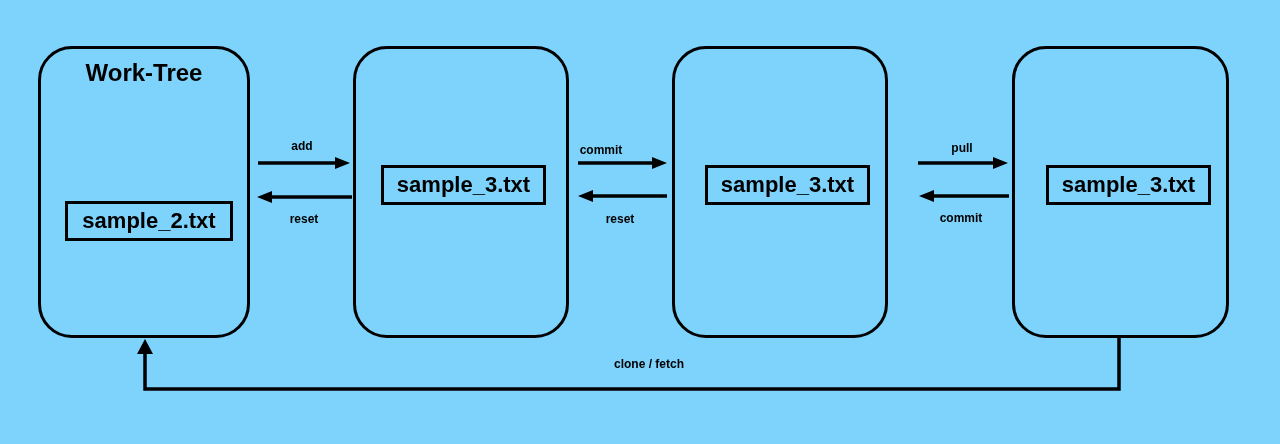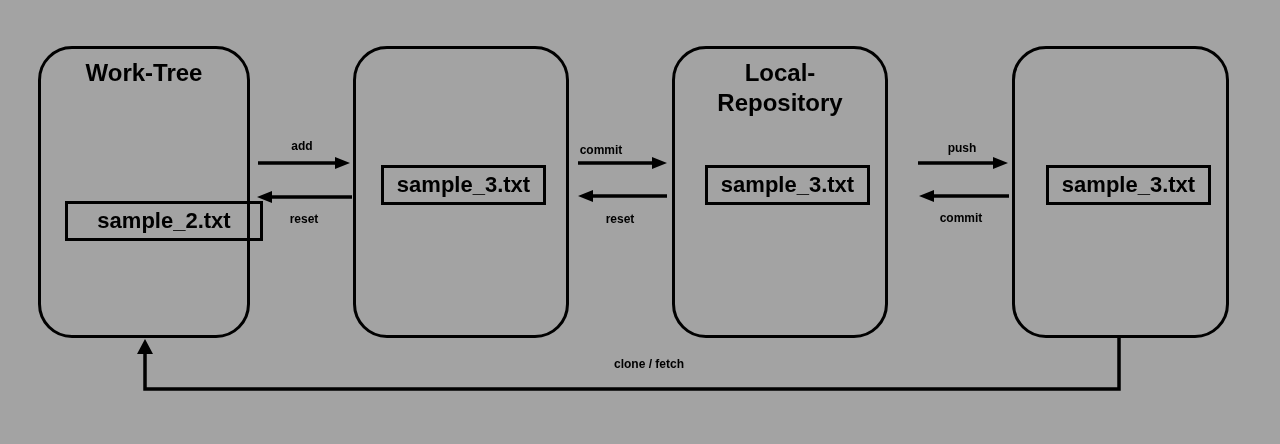--- a/index.html
+++ b/index.html
@@ -1,19 +1,19 @@
 <!DOCTYPE html>
 <html><head>
 <meta charset="utf-8">
 <style>
   html,body{margin:0;padding:0;background:#ffffff;}
   .canvas{
     position:relative;
     width:1280px;height:444px;
-    background:#a3a3a3;
+    background:#7dd3fc;
     font-family:"Liberation Sans", sans-serif;
     color:#000000;
     overflow:hidden;
   }
   .arrows{position:absolute;left:0;top:0;width:1280px;height:444px;}
   .arrows path{stroke:#000;stroke-width:3.5;fill:none;stroke-linejoin:miter;stroke-linecap:butt;}
   .arrows polygon{fill:#000;stroke:none;}
   .node{
     position:absolute;
     border:3.5px solid #000;
@@ -80,45 +80,44 @@
       <polygon points="934,190 919,196 934,202"></polygon>
     </g>
     <g>
       <path d="M1119,338 L1119,389 L145,389 L145,353"></path>
       <polygon points="137,354 153,354 145,339"></polygon>
     </g>
   </svg>
 
   <div class="node" style="left:38px;top:46px;width:212px;height:292px">
     <div class="node-title">Work-Tree</div>
-    <div class="file-box" style="left:24px;top:152px;width:198px;height:40px">
+    <div class="file-box" style="left:24px;top:152px;width:168px;height:40px">
       <span class="file-label">sample_2.txt</span>
     </div>
   </div>
 
   <div class="node" style="left:353px;top:46px;width:216px;height:292px">
     <div class="file-box" style="left:25px;top:116px;width:165px;height:40px">
       <span class="file-label">sample_3.txt</span>
     </div>
   </div>
 
   <div class="node" style="left:672px;top:46px;width:216px;height:292px">
-    <div class="node-title">Local-Repository</div>
     <div class="file-box" style="left:30px;top:116px;width:165px;height:40px">
       <span class="file-label">sample_3.txt</span>
     </div>
   </div>
 
   <div class="node" style="left:1012px;top:46px;width:217px;height:292px">
     <div class="file-box" style="left:31px;top:116px;width:165px;height:40px">
       <span class="file-label">sample_3.txt</span>
     </div>
   </div>
 
   <div class="edge-label" style="left:302px;top:146px">add</div>
   <div class="edge-label" style="left:304px;top:219px">reset</div>
   <div class="edge-label" style="left:601px;top:150px">commit</div>
   <div class="edge-label" style="left:620px;top:219px">reset</div>
-  <div class="edge-label" style="left:962px;top:148px">push</div>
+  <div class="edge-label" style="left:962px;top:148px">pull</div>
   <div class="edge-label" style="left:961px;top:218px">commit</div>
   <div class="edge-label" style="left:649px;top:364px">clone / fetch</div>
 
 </div>
 
 </body></html>

